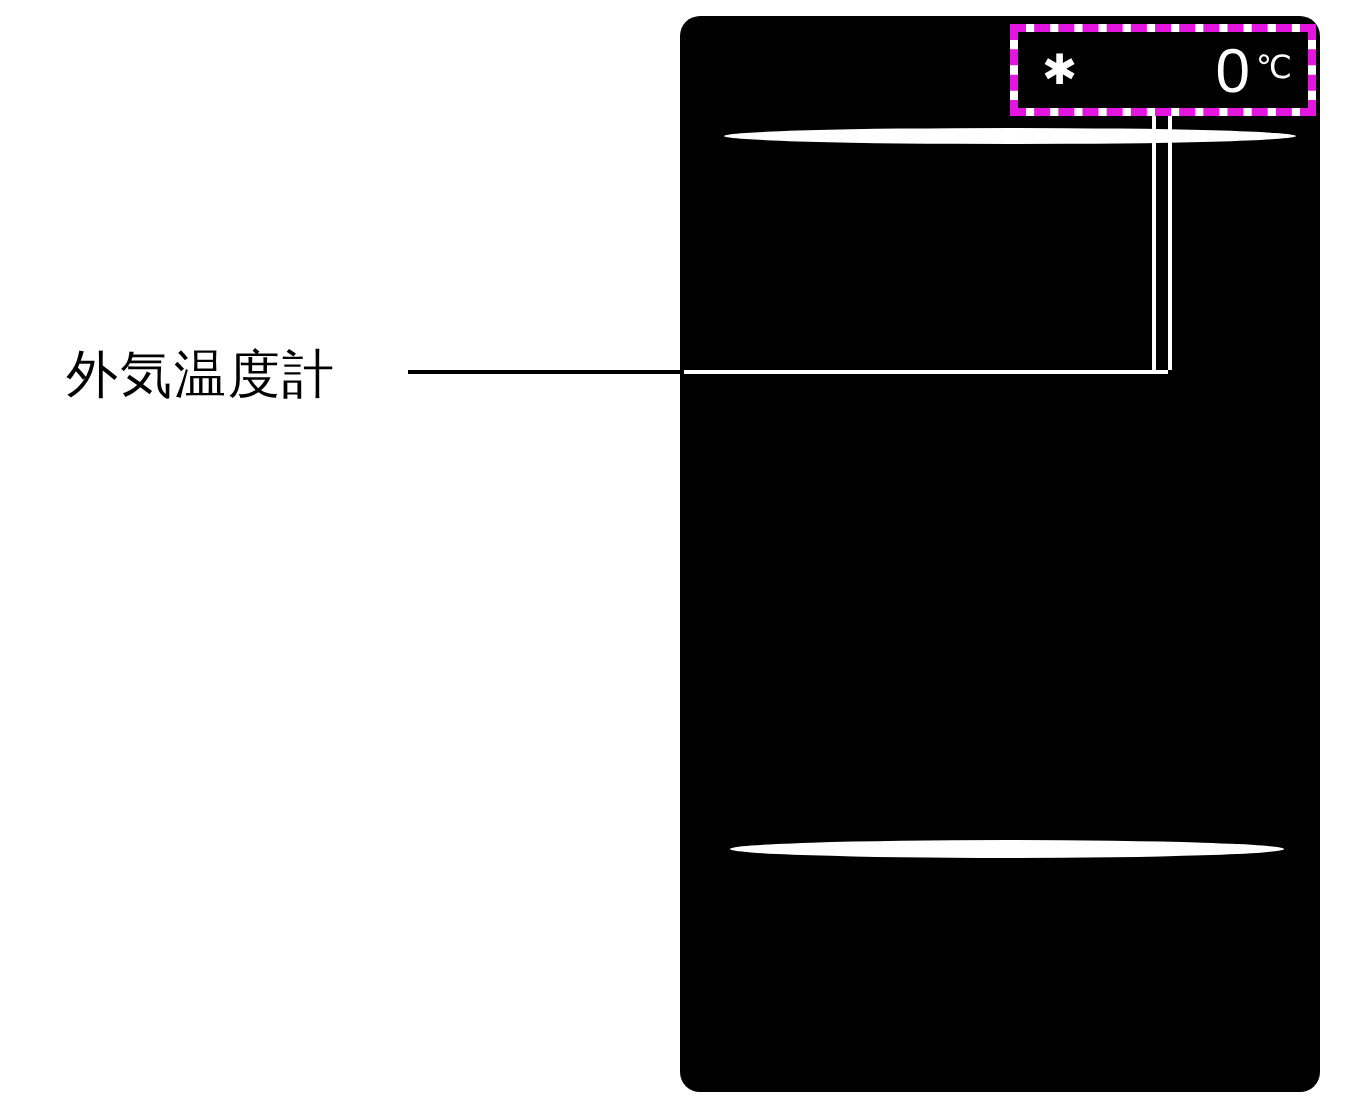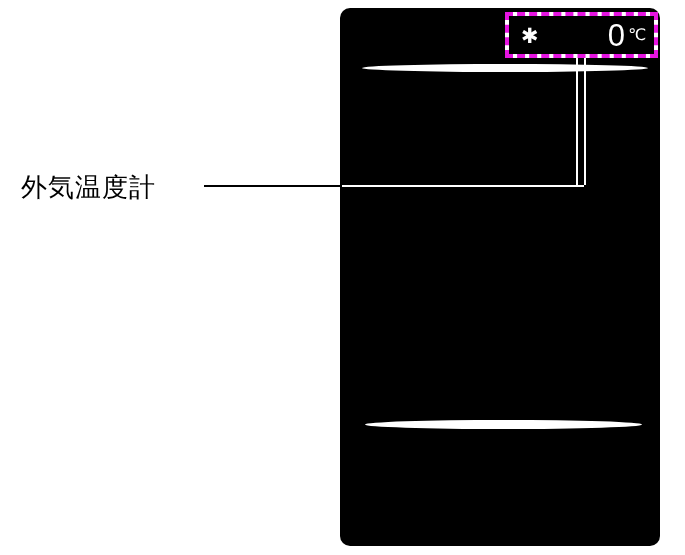--- a/index.html
+++ b/index.html
@@ -12,21 +12,21 @@
     position: relative;
     width: 685px;
     height: 555px;
     background: #ffffff;
     overflow: hidden;
   }
 
   
   .callout-label {
     position: absolute;
-    left: 21px;
+    left: 33px;
     top: 170px;
     font-size: 26px;
     color: #000000;
     letter-spacing: 1px;
     white-space: nowrap;
   }
   .leader-black {
     position: absolute;
     left: 204px;
     top: 185px;

